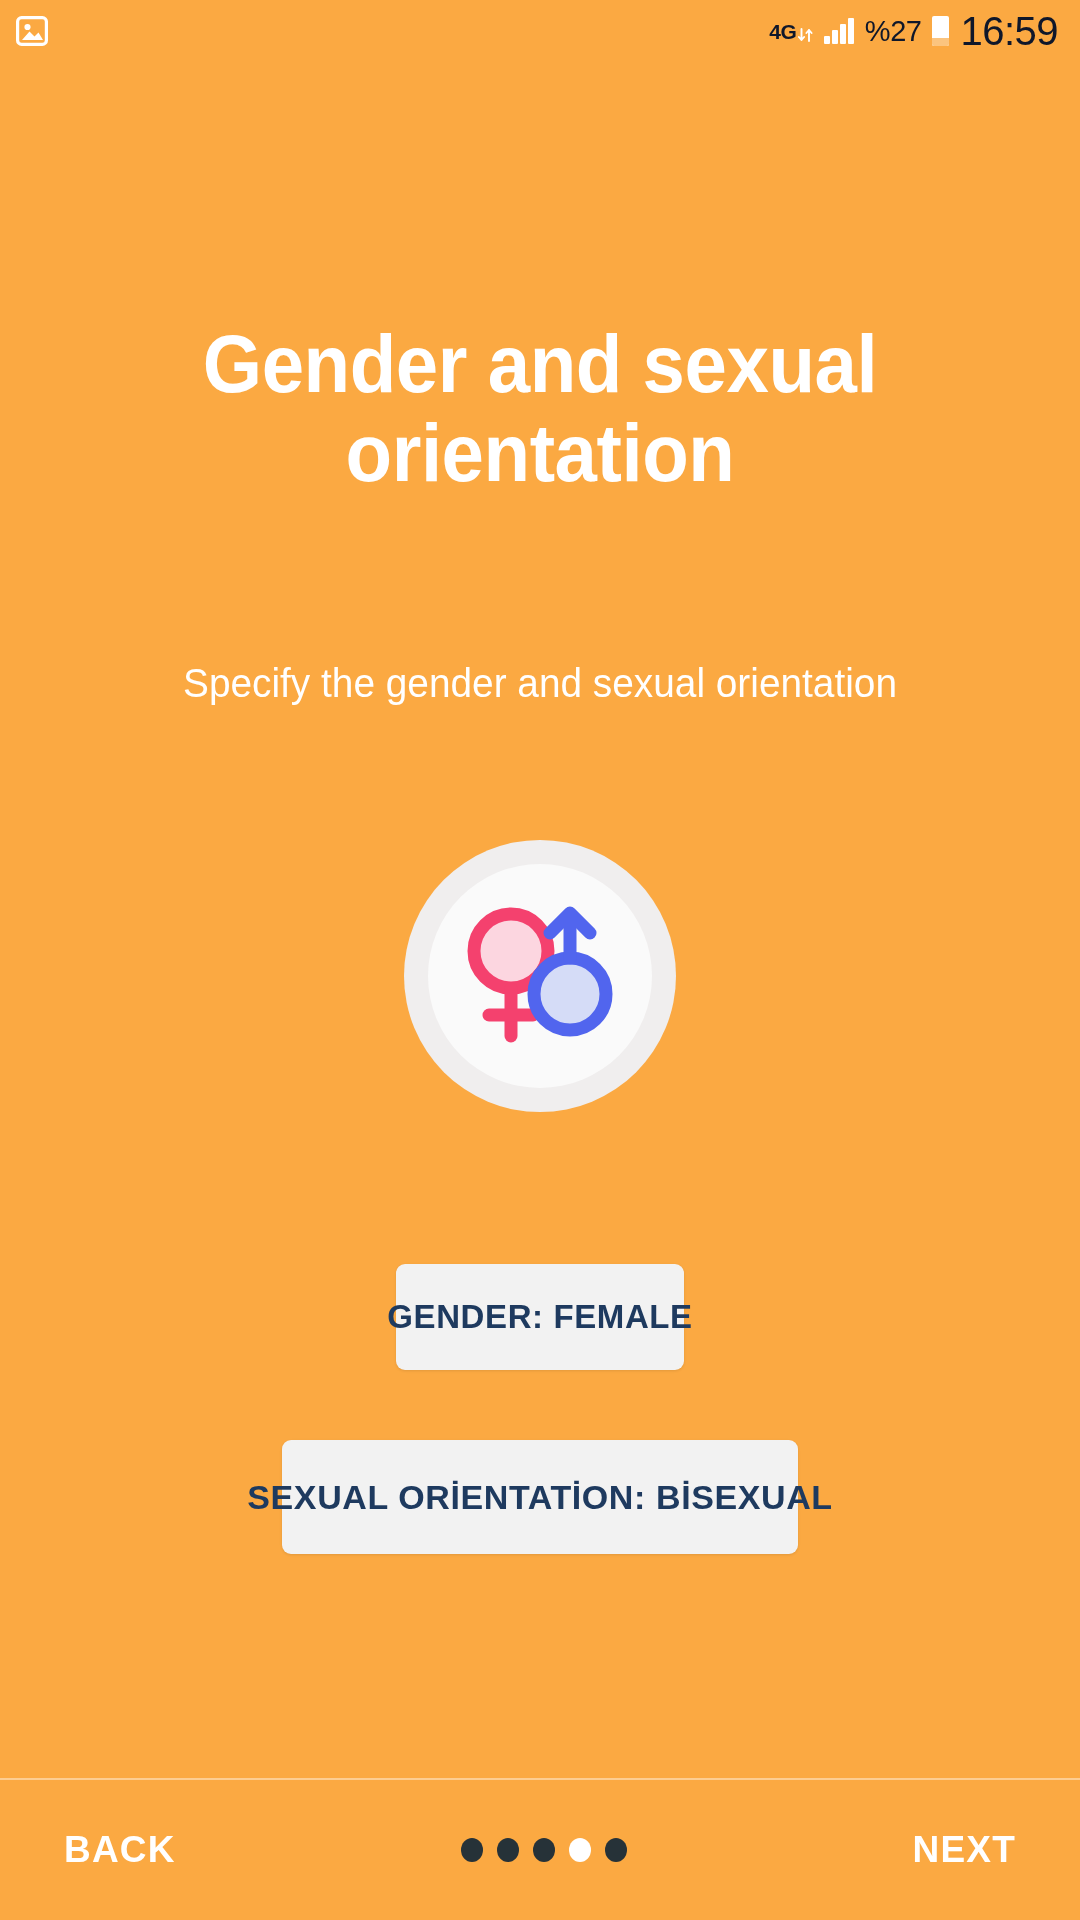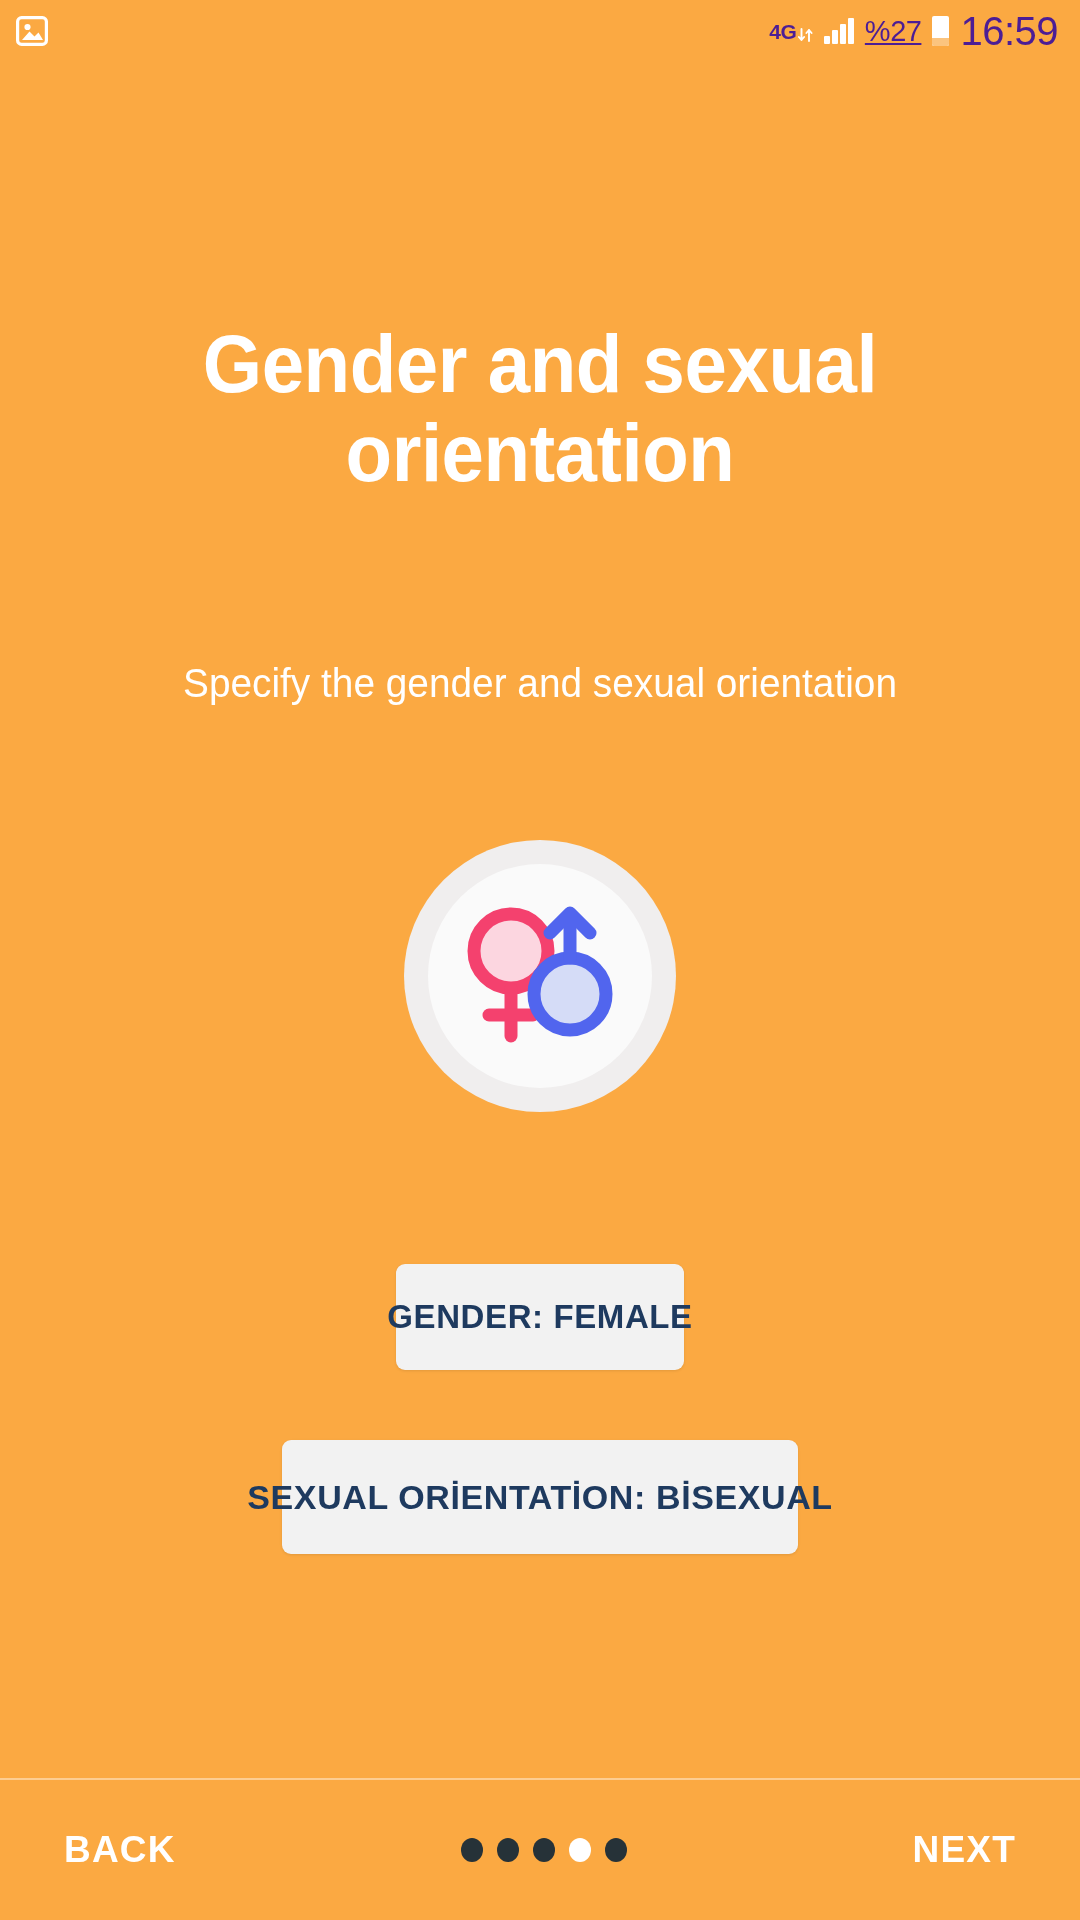--- a/index.html
+++ b/index.html
@@ -42,21 +42,21 @@
   }
   .gallery-icon {
     width: 32px;
     height: 30px;
     display: block;
   }
   #status-right {
     display: flex;
     align-items: center;
     gap: 11px;
-    color: #4c1d95;
+    color: #0f172a;
   }
   .net-type {
     display: flex;
     align-items: center;
     gap: 2px;
   }
   .net-4g {
     font-size: 21px;
     font-weight: bold;
     line-height: 1;
@@ -82,21 +82,20 @@
     border-radius: 1px;
   }
   .signal-bars i:nth-child(1) { height: 8px; }
   .signal-bars i:nth-child(2) { height: 14px; }
   .signal-bars i:nth-child(3) { height: 20px; }
   .signal-bars i:nth-child(4) { height: 26px; }
   .battery-pct {
     font-size: 29px;
     line-height: 1;
     letter-spacing: -0.5px;
-    text-decoration: underline;
   }
   .battery-icon {
     position: relative;
     width: 17px;
     height: 30px;
     border-radius: 2px;
     background: #FFFFFF;
     overflow: hidden;
   }
   .battery-icon::before {

